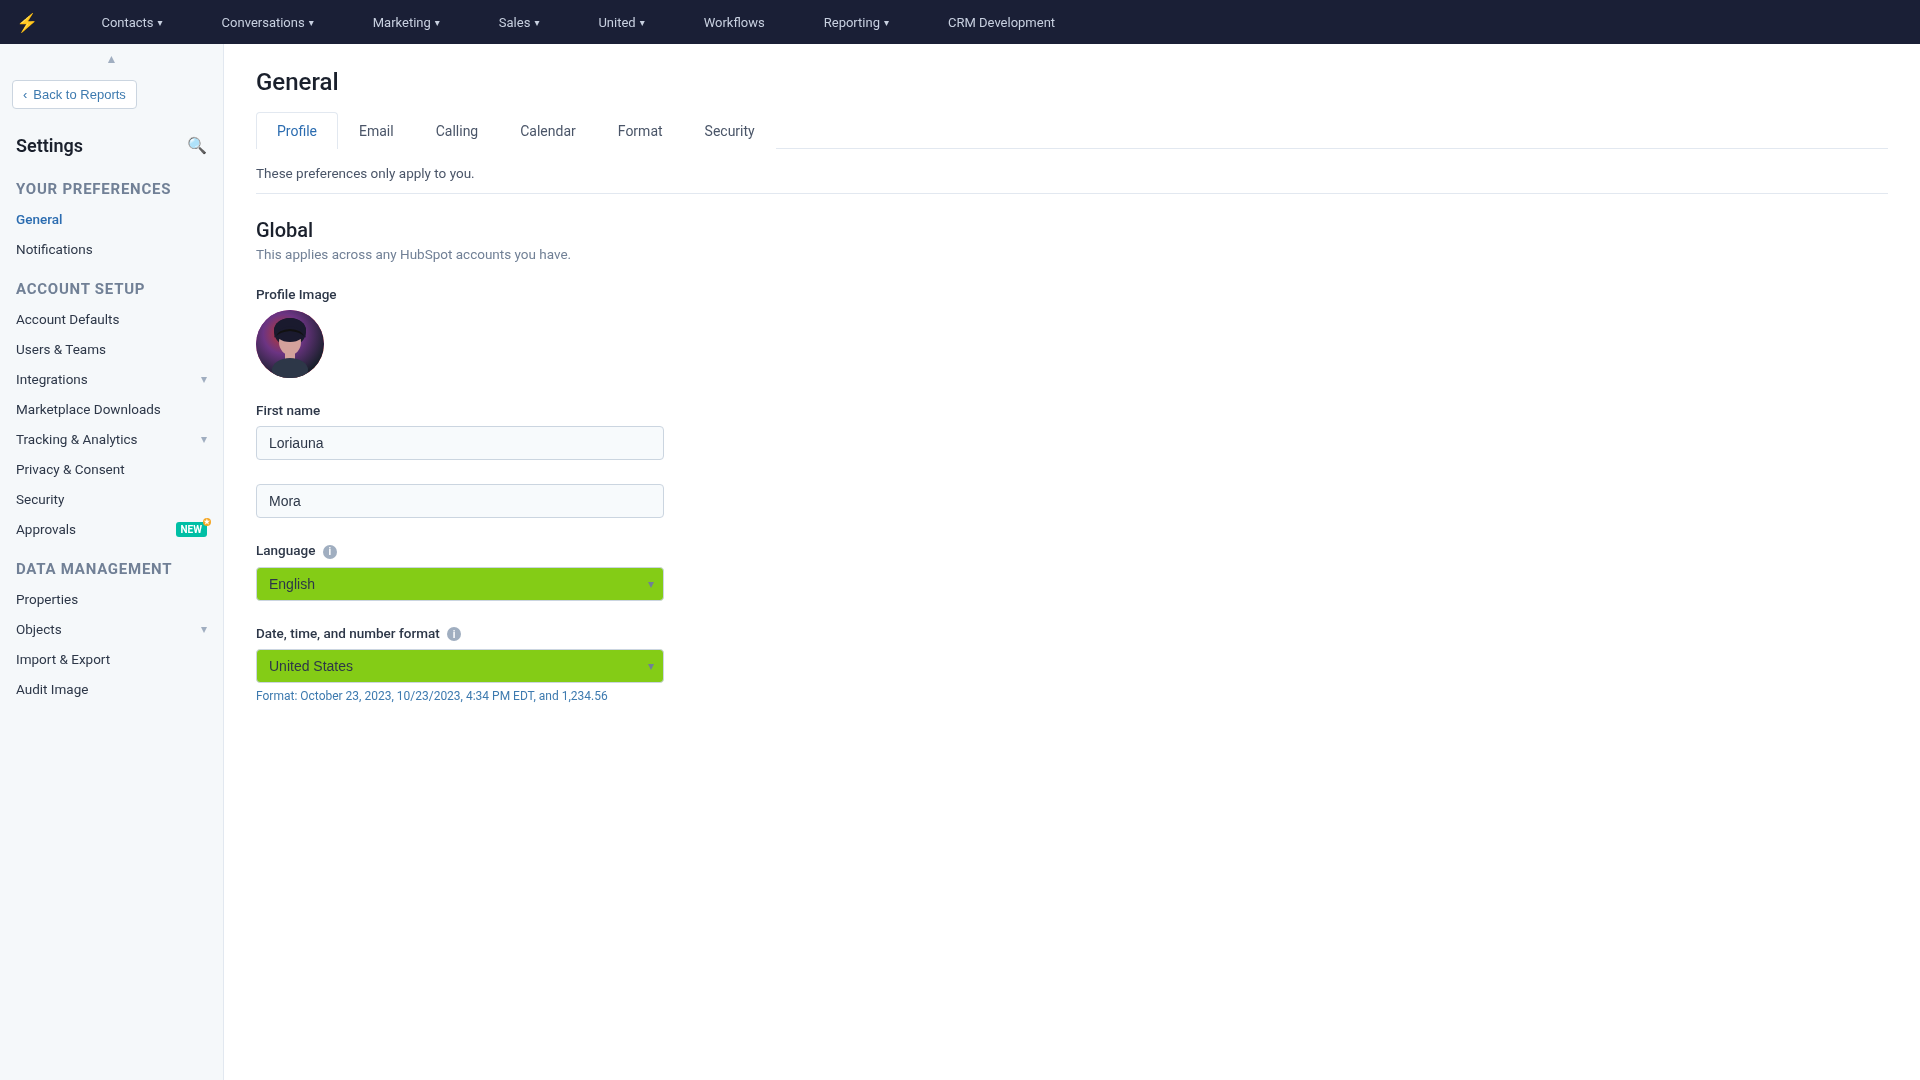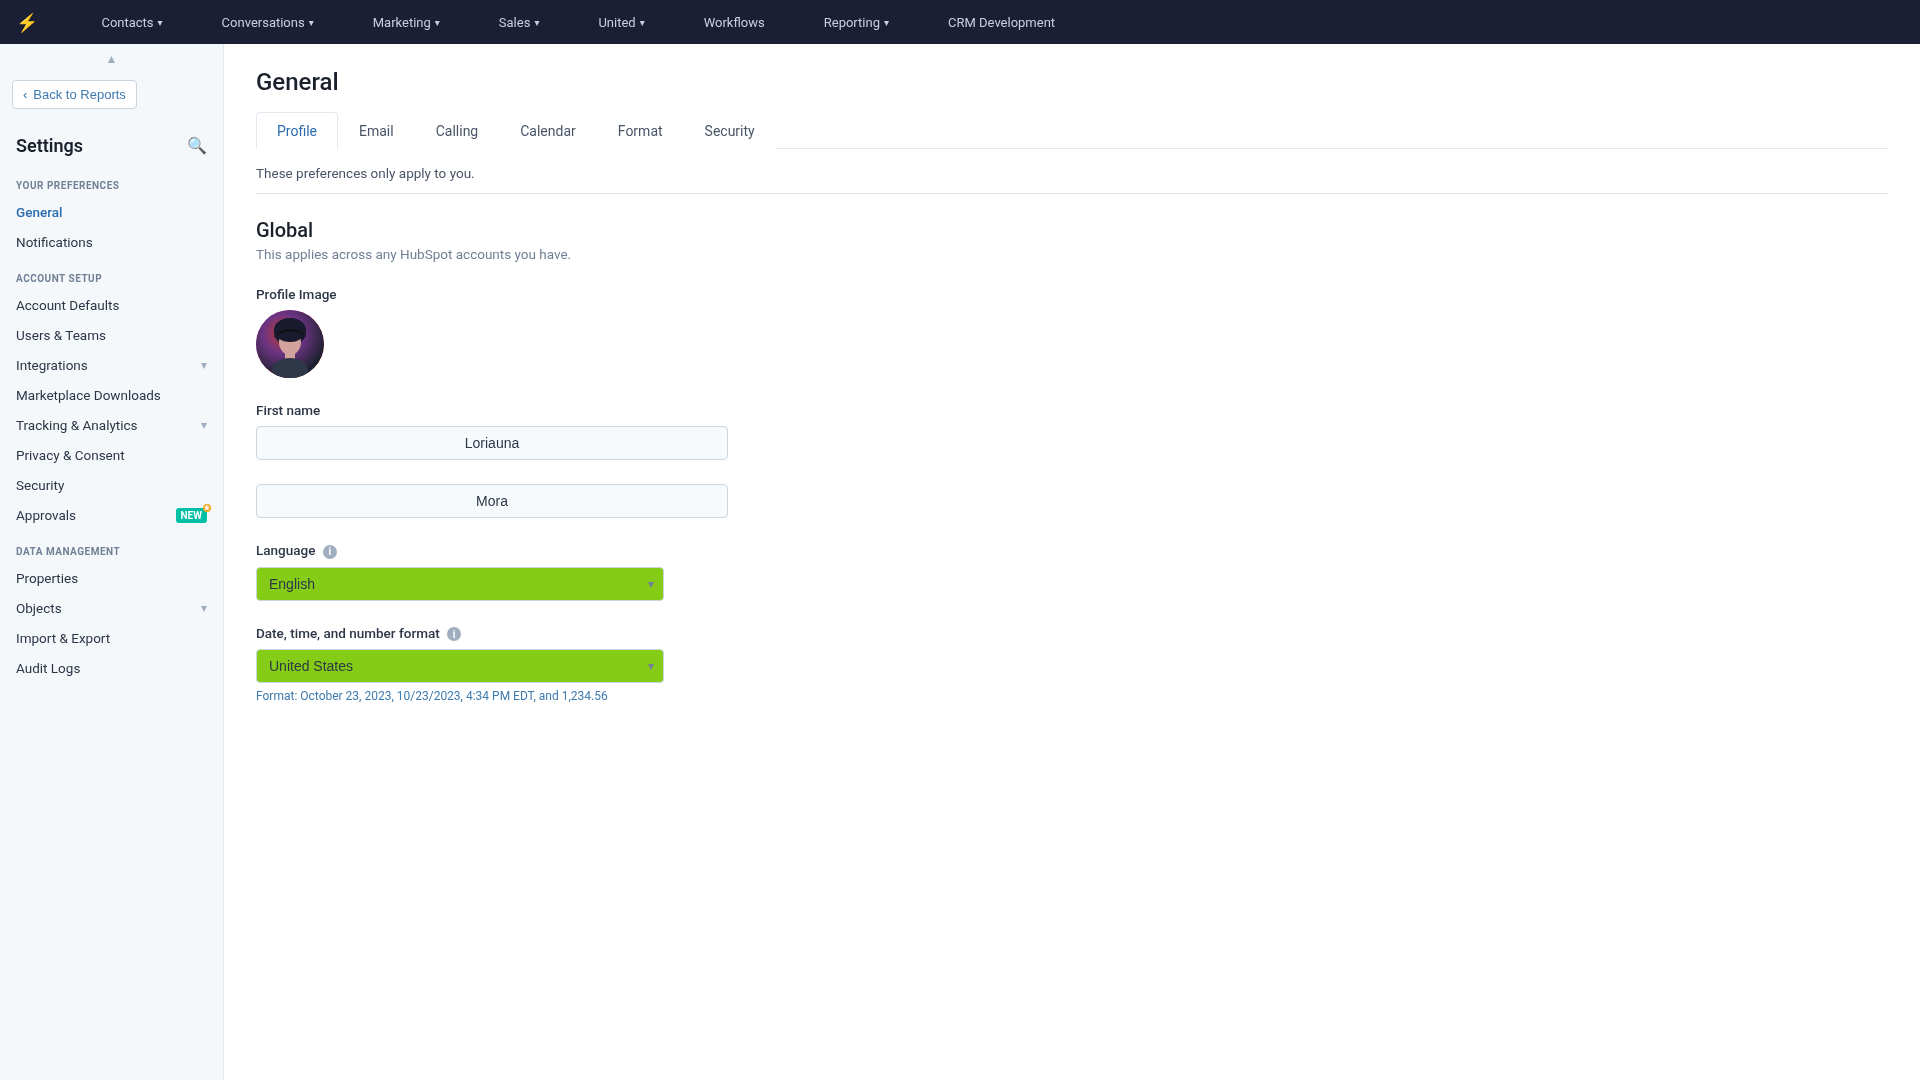--- a/index.html
+++ b/index.html
@@ -82,21 +82,21 @@
     }
     .search-icon-btn {
       color: #3d7aaf;
       font-size: 16px;
       cursor: pointer;
       background: none;
       border: none;
     }
 
     .sidebar-section-title {
-      font-size: 10px;
+      font-size: 15px;
       font-weight: 700;
       color: #718096;
       text-transform: uppercase;
       letter-spacing: 0.05em;
       padding: 16px 16px 6px;
     }
     .sidebar-item {
       padding: 7px 16px;
       font-size: 13.5px;
       color: #2d3748;
@@ -212,29 +212,28 @@
       background: linear-gradient(135deg, #9b59b6 0%, #c0392b 50%, #e67e22 100%);
       display: flex;
       align-items: center;
       justify-content: center;
       cursor: pointer;
     }
     
 
     
     .form-input {
-      width: 472px;
+      width: 408px;
       padding: 8px 12px;
       border: 1px solid #cbd5e0;
       border-radius: 4px;
       font-size: 14px;
       color: #2d3748;
       background: #f7fafc;
       outline: none;
-      text-align: center;
     }
 
     
     .form-select-wrapper {
       width: 408px;
       position: relative;
     }
     .form-select {
       width: 100%;
       padding: 8px 36px 8px 12px;
@@ -378,21 +377,21 @@
       <span>Properties</span>
     </div>
     <div class="sidebar-item">
       <span>Objects</span>
       <span class="chevron-icon">▾</span>
     </div>
     <div class="sidebar-item">
       <span>Import &amp; Export</span>
     </div>
     <div class="sidebar-item">
-      <span>Audit Logs</span>
+      <span>Audit Image</span>
     </div>
   </aside>
 
   <main class="main-content">
     <h1 class="page-title">General</h1>
 
     <div class="tabs">
       <div class="tab active">Profile</div>
       <div class="tab">Email</div>
       <div class="tab">Calling</div>

